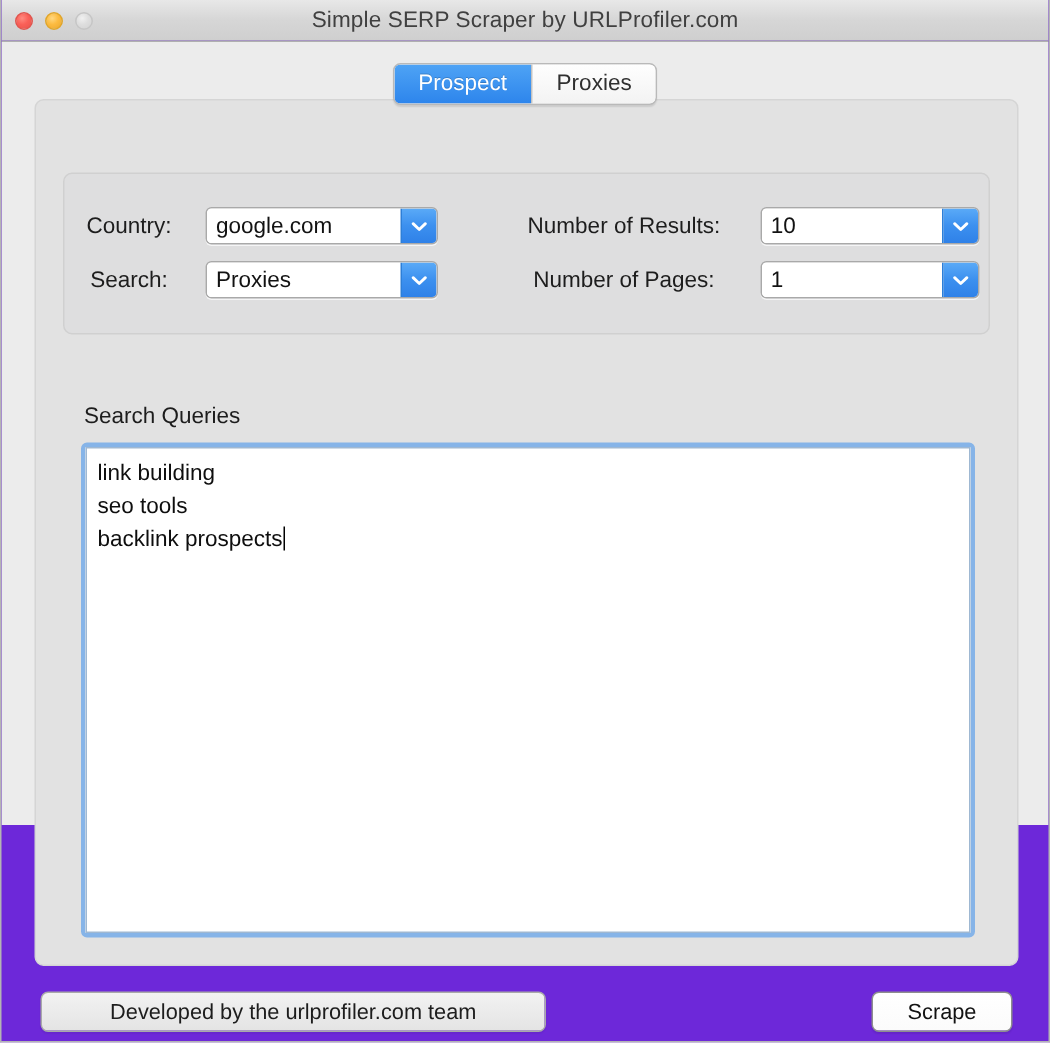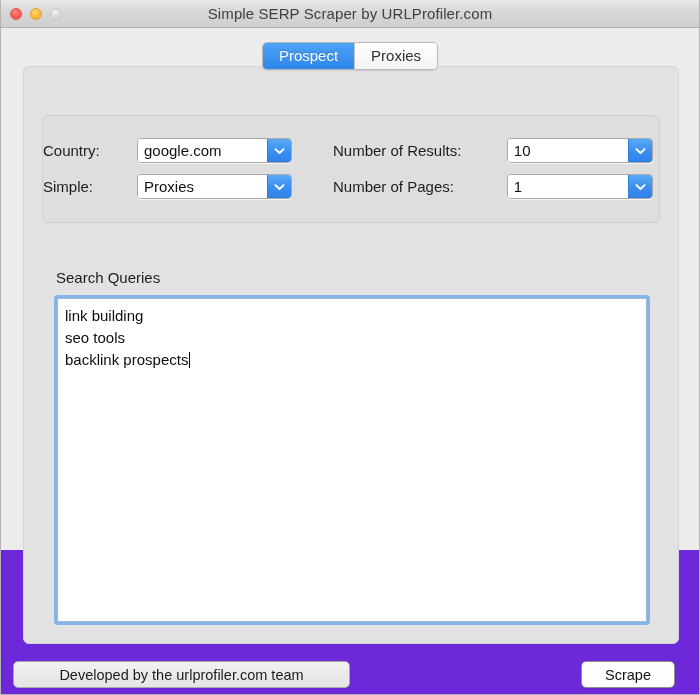--- a/index.html
+++ b/index.html
@@ -144,21 +144,21 @@
     align-items: center;
   }
   .field-row.r1 { top: 22px; }
   .field-row.r2 { top: 58px; }
   .col-left  { left: 0px;   width: 290px; justify-content: flex-start; }
   .col-right { left: 290px; width: 320px; justify-content: flex-start; }
 
   .flabel {
     font-size: 15px;
     color: #1d1d1d;
-    text-align: left;
+    text-align: center;
     white-space: nowrap;
   }
   .col-left .flabel  { width: 86px; }
   .col-right .flabel { width: 168px; }
 
   
   .combo {
     position: relative;
     display: flex;
     align-items: stretch;
@@ -252,21 +252,21 @@
     height: 27px;
     border-radius: 5px;
     font-size: 14.5px;
     display: flex;
     align-items: center;
     justify-content: center;
     cursor: default;
     white-space: nowrap;
   }
   .btn-credit {
-    left: 12px;
+    left: 26px;
     top: 5px;
     width: 337px;
     color: #1d1d1d;
     background: linear-gradient(to bottom, #f2f2f2 0%, #e4e4e4 100%);
     border: 1px solid #a9a9a9;
     box-shadow: 0 1px 1px rgba(0,0,0,0.05);
   }
   .btn-cancel {
     left: 474px;
     top: 5px;
@@ -330,21 +330,21 @@
             <div class="combo-value">10</div>
             <div class="combo-arrow">
               <svg width="11" height="8" viewBox="0 0 11 8" aria-hidden="true">
                 <path d="M1.4 2.1 L5.5 6.0 L9.6 2.1" fill="none" stroke="#ffffff" stroke-width="1.9" stroke-linecap="round" stroke-linejoin="round"></path>
               </svg>
             </div>
           </div>
         </div>
 
         <div class="field-row r2 col-left">
-          <div class="flabel">Simple:</div>
+          <div class="flabel">Search:</div>
           <div class="combo w1">
             <div class="combo-value">Proxies</div>
             <div class="combo-arrow">
               <svg width="11" height="8" viewBox="0 0 11 8" aria-hidden="true">
                 <path d="M1.4 2.1 L5.5 6.0 L9.6 2.1" fill="none" stroke="#ffffff" stroke-width="1.9" stroke-linecap="round" stroke-linejoin="round"></path>
               </svg>
             </div>
           </div>
         </div>
 

